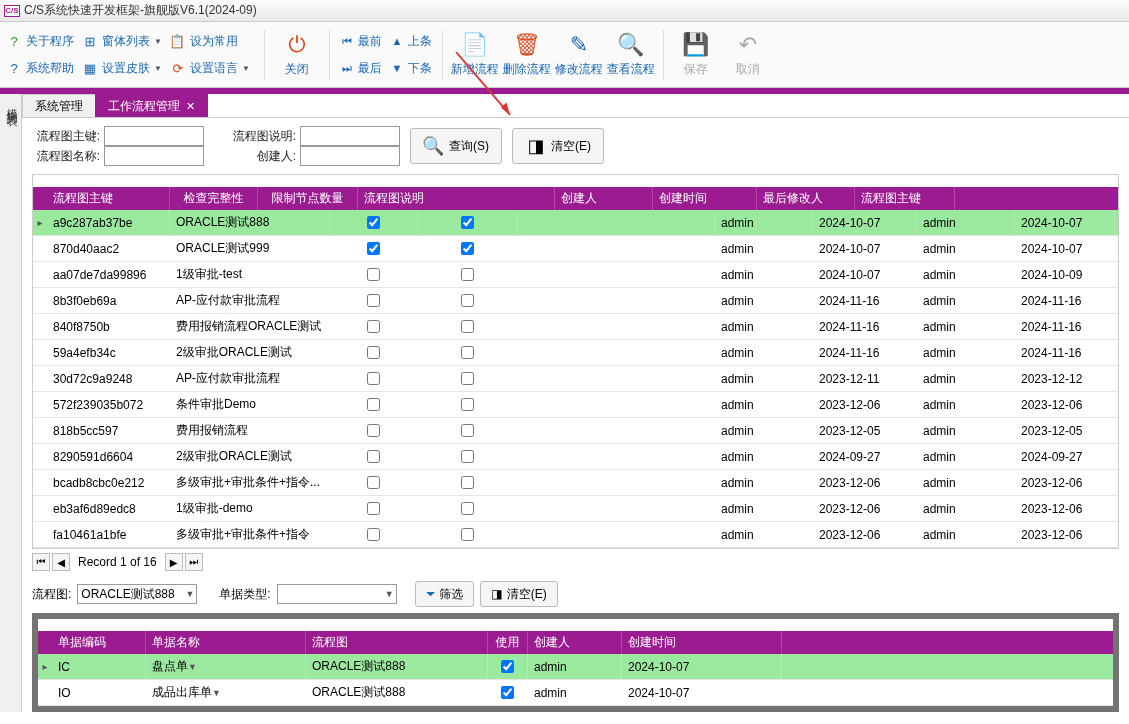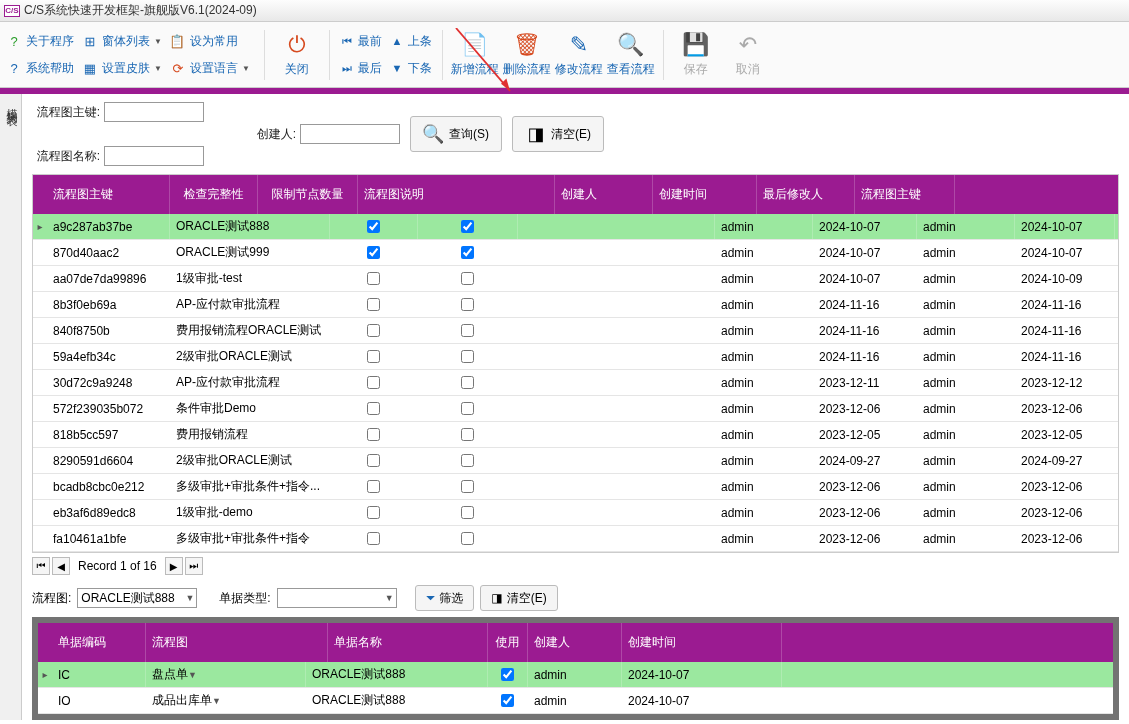--- a/index.html
+++ b/index.html
@@ -21,29 +21,29 @@
 .navitem .nico { width: 14px; height: 14px; display: flex; align-items: center; justify-content: center; font-size: 11px; }
 .purplebar { height: 6px; background: #9b1b91; }
 .main-wrap { display: flex; }
 .side-tab { width: 22px; background: #f0f0f0; border-right: 1px solid #ccc; writing-mode: vertical-rl; text-orientation: upright; padding: 6px 2px; font-size: 11px; color: #333; cursor: pointer; letter-spacing: 2px; }
 .content { flex: 1; }
 .tabs { display: flex; background: #fff; border-bottom: 1px solid #ccc; height: 24px; align-items: flex-end; }
 .tab { padding: 4px 12px; border: 1px solid #ccc; border-bottom: none; margin-right: -1px; background: #f0f0f0; cursor: pointer; font-size: 12px; height: 23px; display: flex; align-items: center; gap: 6px; }
 .tab.active { background: #9b1b91; color: #fff; border-color: #9b1b91; }
 .tab .x { font-size: 11px; cursor: pointer; }
 .search-row { display: flex; align-items: center; padding: 8px 10px; gap: 4px; position: relative; }
-.search-labels { display: flex; flex-direction: column; gap: 24px; }
+.search-labels { display: flex; flex-direction: column; gap: 0; }
 .srow { display: flex; align-items: center; gap: 4px; }
 .slabel { width: 68px; text-align: right; color: #222; }
 .sinput { width: 100px; height: 20px; border: 1px solid #999; padding: 0 3px; }
 .sbtn { display: flex; align-items: center; gap: 4px; height: 36px; padding: 0 12px; border: 1px solid #bbb; background: #f5f5f5; cursor: pointer; border-radius: 3px; margin-left: 6px; }
 .sbtn .sico { width: 22px; height: 22px; display: flex; align-items: center; justify-content: center; font-size: 18px; }
 .arrow-line { position: absolute; left: 430px; top: -66px; width: 80px; height: 72px; pointer-events: none; }
 .grid { border: 1px solid #ccc; margin: 0 10px; }
-.ghead { display: flex; background: #9b1b91; color: #fff; font-size: 12px; height: 39px; align-items: center; }
+.ghead { display: flex; background: #9b1b91; color: #fff; font-size: 12px; height: 23px; align-items: center; margin-top: 12px; }
 .gcell { padding: 0 6px; border-right: 1px solid rgba(255,255,255,0.2); height: 100%; display: flex; align-items: center; overflow: hidden; white-space: nowrap; }
 .grow { display: flex; height: 26px; align-items: center; border-bottom: 1px solid #e5e5e5; font-size: 12px; }
 .grow.sel { background: #9be89f; }
 .rowind { width: 14px; display: flex; align-items: center; justify-content: center; color: #555; font-size: 10px; }
 .c-key { width: 123px; }
 .c-name { width: 160px; }
 .c-chk1 { width: 88px; justify-content: center; }
 .c-chk2 { width: 100px; justify-content: center; }
 .c-desc { width: 197px; }
 .c-creator { width: 98px; }
@@ -158,37 +158,50 @@
   <div class="bigbtn d">
       <span class="bico">↶</span>
       <span>取消</span>
     </div>
 </div>
 <div class="purplebar"></div>
 
 <div class="main-wrap">
   <div class="side-tab">模块列表</div>
   <div class="content">
+    <div class="tabs">
+      <div class="tab">
+          <span>系统管理</span>
+        </div>
+      <div class="tab active">
+          <span>工作流程管理</span>
+          <span class="x">✕</span>
+        </div>
+    </div>
 
     <div class="search-row">
       <svg class="arrow-line" viewBox="0 0 80 80">
           <line x1="0" y1="0" x2="60" y2="70" stroke="#e03030" stroke-width="2"></line>
           <polygon points="60,70 50,62 56,56" fill="#e03030"></polygon>
         </svg>
       <div class="search-labels">
         <div class="srow">
             <span class="slabel">流程图主键:</span>
             <input class="sinput" style="">
           </div>
         <div class="srow">
             <span class="slabel">流程图名称:</span>
             <input class="sinput" style="">
           </div>
       </div>
       <div class="search-labels" style="margin-left:20px">
+        <div class="srow">
+            <span class="slabel">流程图说明:</span>
+            <input class="sinput" style="">
+          </div>
         <div class="srow">
             <span class="slabel">创建人:</span>
             <input class="sinput" style="">
           </div>
       </div>
       <div class="sbtn">
           <span class="sico">🔍</span>
           <span>查询(S)</span>
         </div>
       <div class="sbtn">
@@ -447,22 +460,22 @@
       <div class="fbtn">
           <span>◨</span>
           <span>清空(E)</span>
         </div>
     </div>
 
     <div class="grid2">
       <div class="ghead">
         <div class="rowind"></div>
         <div class="gcell c2-code">单据编码</div>
+        <div class="gcell c2-name">单据名称</div>
         <div class="gcell c2-flow">流程图</div>
-        <div class="gcell c2-name">单据名称</div>
         <div class="gcell c2-use">使用</div>
         <div class="gcell c2-creator">创建人</div>
         <div class="gcell c2-ctime">创建时间</div>
       </div>
       <div id="grid2-body">
           <div class="grow sel">
             <div class="rowind">▸</div>
             <div class="gcell c2-code">IC</div>
             <div class="gcell c2-name">盘点单<span style="float:right;font-size:9px;color:#555">▼</span></div>
             <div class="gcell c2-flow">ORACLE测试888</div>

